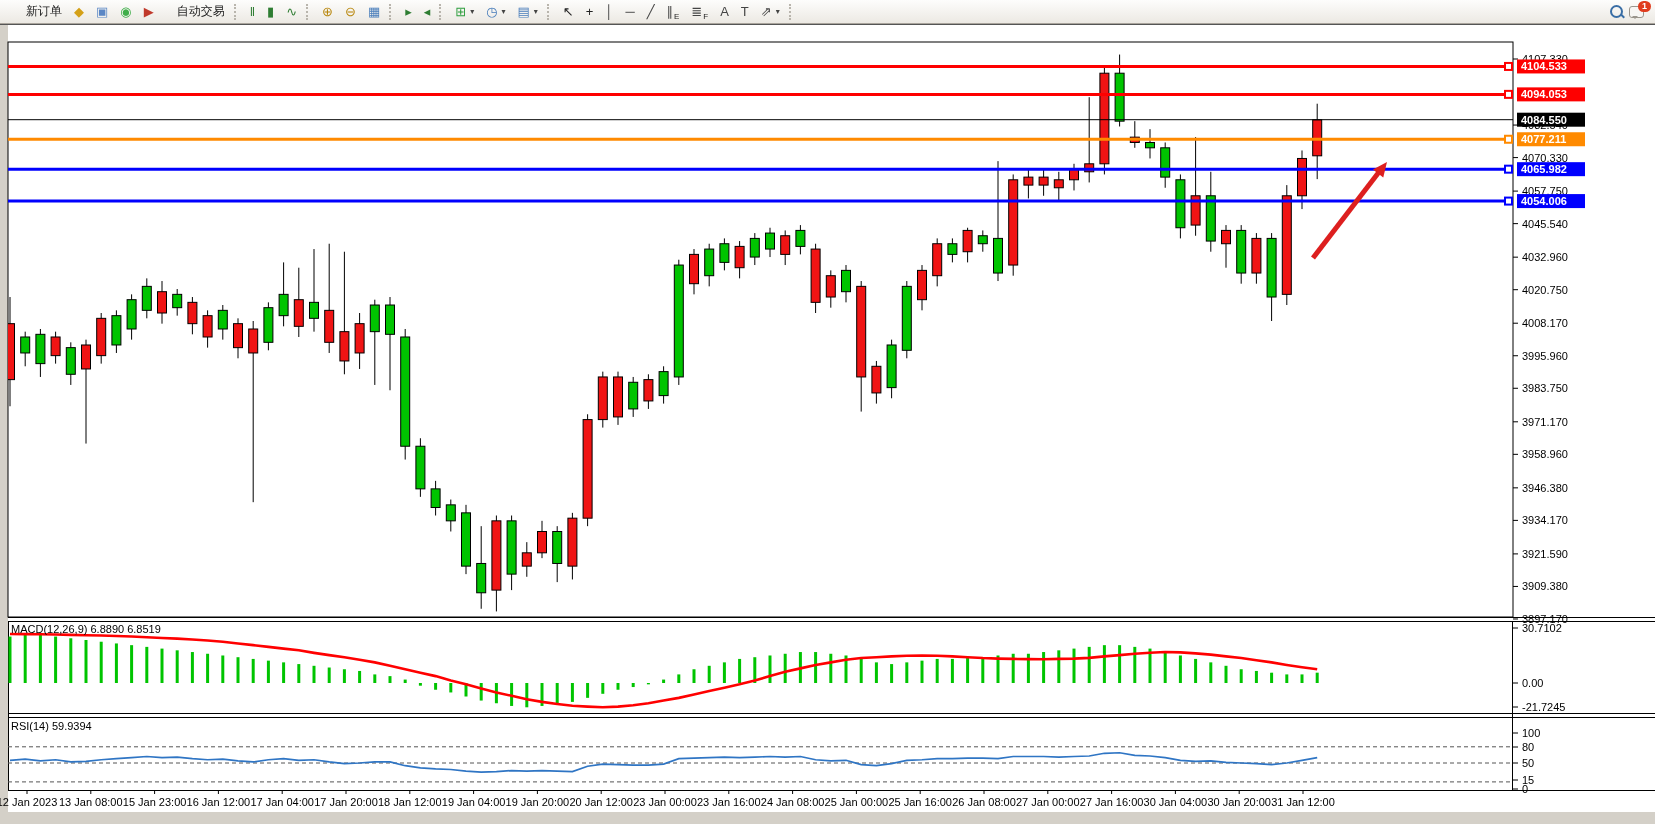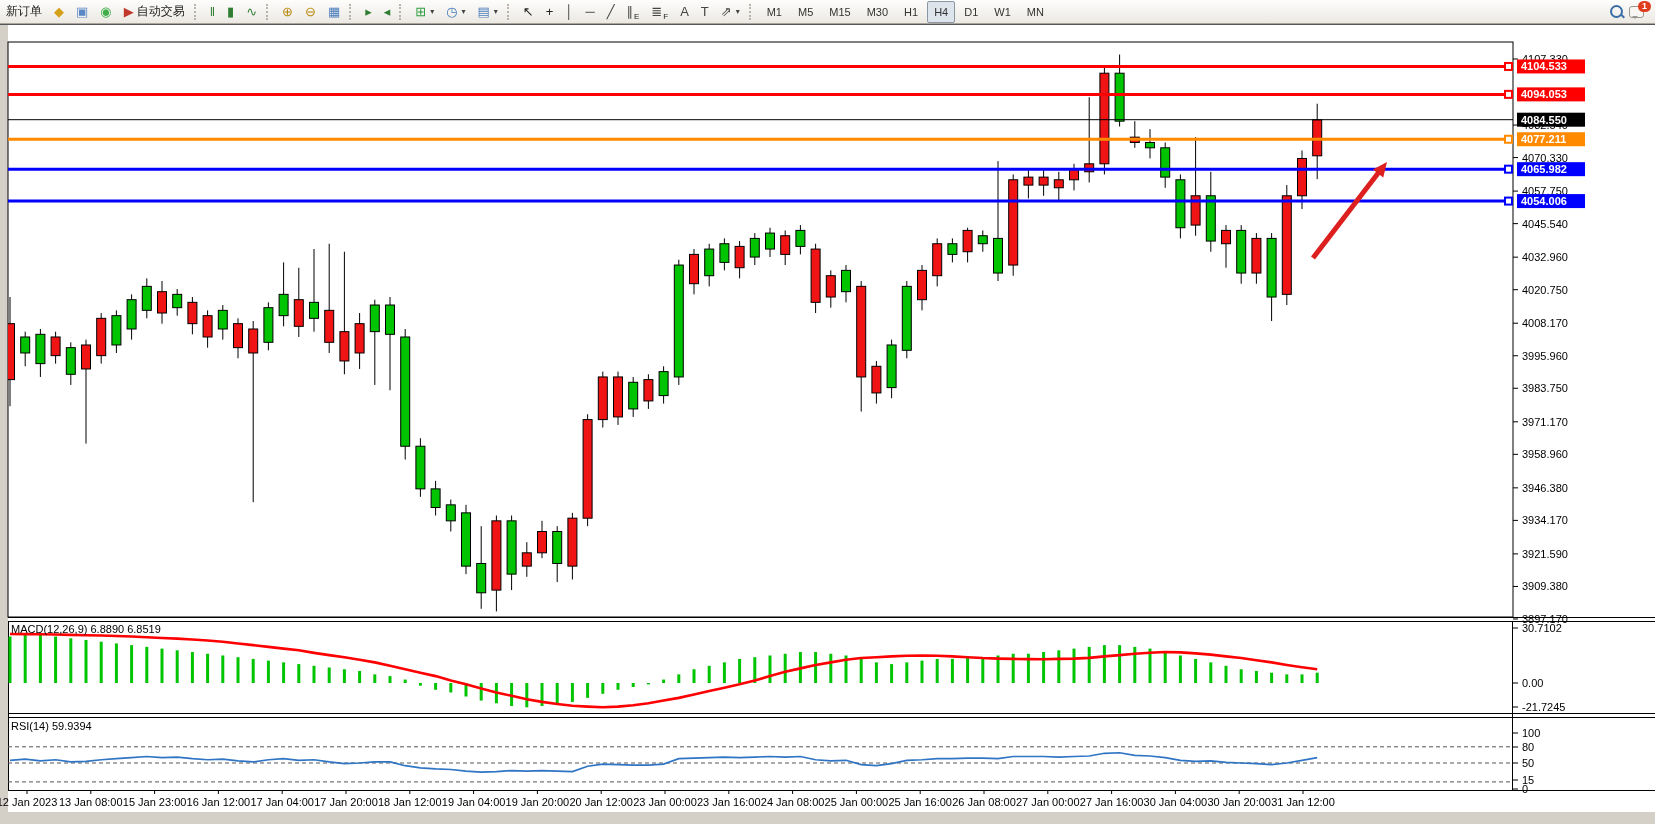--- a/index.html
+++ b/index.html
@@ -9,21 +9,21 @@
   #toolbar{position:absolute;left:0;top:0;width:1655px;height:23px;
     background:linear-gradient(#fdfdfc,#ece9e3);border-bottom:1px solid #a9a49c;
     display:flex;align-items:center;font-size:12px;color:#222;}
   .grip{width:5px;height:16px;margin:0 3px;border-left:2px dotted #b9b5ad;}
   .tbtn{display:flex;align-items:center;gap:3px;padding:1px 4px;margin:0 1px;height:18px;
     border:1px solid transparent;border-radius:2px;cursor:default;white-space:nowrap;}
   .tbtn.active{border:1px solid #8a97a5;background:#dde4ec;}
   .tbtn .glyph{font-size:13px;line-height:13px;}
   .tbtn .sub{font-size:8px;margin-left:-2px;align-self:flex-end;}
   .tbtn .dd{font-size:8px;color:#444;margin-left:1px;}
-  .tbtn .tlabel{font-size:12px;}
+  .tbtn .tlabel{font-size:12px;margin-left:20px;}
   .tf .tbtn{padding:1px 6px;font-size:11px;color:#333;}
   #tb-spacer{flex:1;}
   .mag{position:relative;width:9px;height:9px;border:2px solid #3a6ea5;border-radius:50%;}
   .mag:after{content:"";position:absolute;left:8px;top:8px;width:5px;height:2px;
     background:#3a6ea5;transform:rotate(45deg);}
   .chatwrap{position:relative;width:18px;height:16px;margin:0 8px 0 6px;}
   .bubble{position:absolute;left:0;top:2px;width:13px;height:10px;border:1.5px solid #9a958d;
     border-radius:3px;background:#f7f6f4;}
   .bubble:after{content:"";position:absolute;left:2px;top:9px;border:3px solid transparent;
     border-top-color:#9a958d;}
@@ -129,31 +129,20 @@
         <span class="glyph" style="color: rgb(68, 68, 68);">A</span>
       </div>
       <div class="tbtn">
         <span class="glyph" style="color: rgb(68, 68, 68);">T</span>
       </div>
       <div class="tbtn">
         <span class="glyph" style="color: rgb(68, 68, 68);">⇗</span>
         <span class="dd">▾</span>
       </div>
       <div class="grip"></div>
-      <div class="tf" style="display: flex;">
-        <div class="tbtn">M1</div>
-        <div class="tbtn">M5</div>
-        <div class="tbtn">M15</div>
-        <div class="tbtn">M30</div>
-        <div class="tbtn">H1</div>
-        <div class="tbtn active">H4</div>
-        <div class="tbtn">D1</div>
-        <div class="tbtn">W1</div>
-        <div class="tbtn">MN</div>
-      </div>
       <div id="tb-spacer"></div>
       <div class="mag"></div>
       <div class="chatwrap">
         <div class="bubble"></div>
         <div class="badge">1</div>
       </div>
     </div>
 
   <div id="quotebar">
     <span id="expander">▼</span>

